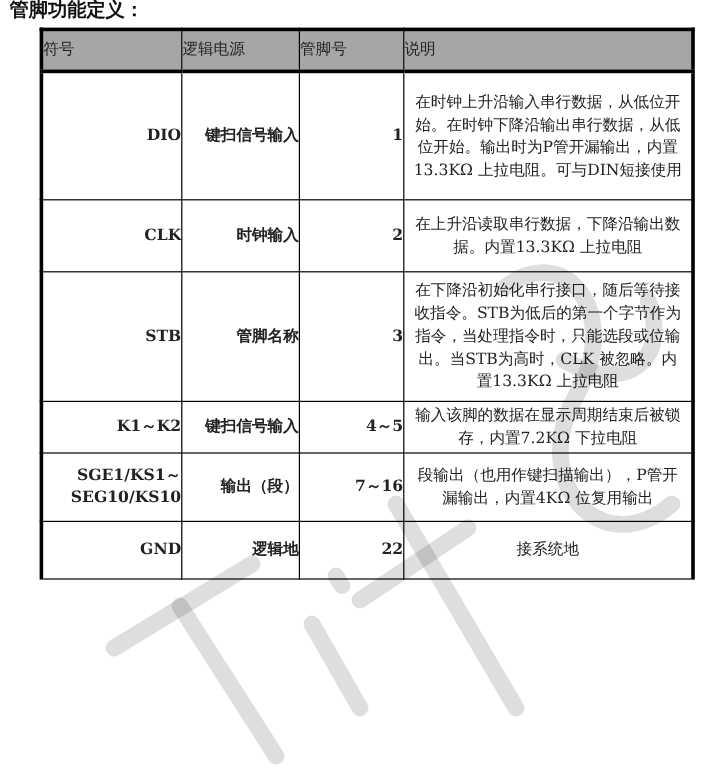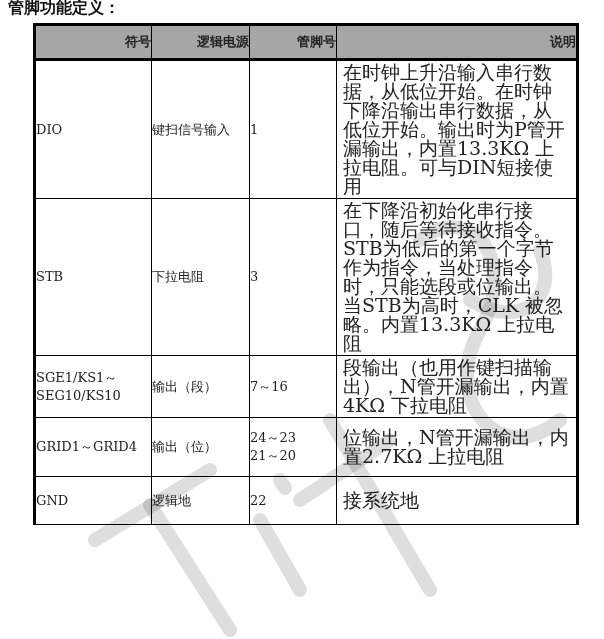--- a/index.html
+++ b/index.html
@@ -3,24 +3,24 @@
 <meta charset="utf-8">
 <style>
   html, body { margin:0; padding:0; background:#ffffff; }
   body { width:604px; height:639px; position:relative; overflow:hidden;
          font-family: "DejaVu Serif", "Liberation Serif", serif; color:#222; }
   .title { position:absolute; left:8px; top:-2px; font-family:"DejaVu Sans","Liberation Sans",sans-serif;
            font-weight:bold; font-size:16px; color:#111; letter-spacing:0px; }
   table { position:absolute; left:33px; top:23px; border-collapse:collapse;
           border:3px solid #000; border-bottom:none; table-layout:fixed; }
   th, td { border:1px solid #000; font-size:13px; line-height:18px; padding:0; }
-  th { background:#a6a6a6; font-weight:bold; height:32px; text-align:right; color:#222;
+  th { background:#a6a6a6; font-weight:normal; height:32px; text-align:left; color:#222;
        border-bottom:3px solid #000; }
-  td.c { text-align:left; vertical-align:middle; }
-  td.d { text-align:left; vertical-align:middle; padding:2px 6px 2px 6px; font-size:19px; line-height:19px; }
+  td.c { text-align:right; vertical-align:middle;font-weight:bold; }
+  td.d { text-align:center; vertical-align:middle; padding:2px 6px 2px 6px; font-size:13px; line-height:19px; }
   .watermark { position:absolute; left:0; top:0; width:604px; height:639px; pointer-events:none; }
 </style>
 </head>
 <body>
 
 <div class="title">管脚功能定义：</div>
 
 <table>
   <colgroup>
     <col style="width:117px">
@@ -36,39 +36,44 @@
       <th>说明</th>
     </tr>
   </thead>
   <tbody>
     <tr style="height:107px">
       <td class="c">DIO</td>
       <td class="c">键扫信号输入</td>
       <td class="c">1</td>
       <td class="d">在时钟上升沿输入串行数据，从低位开始。在时钟下降沿输出串行数据，从低位开始。输出时为P管开漏输出，内置13.3KΩ 上拉电阻。可与DIN短接使用</td>
     </tr>
+    <tr style="height:60px">
+      <td class="c">CLK</td>
+      <td class="c">时钟输入</td>
+      <td class="c">2</td>
+      <td class="d">在上升沿读取串行数据，下降沿输出数据。内置13.3KΩ 上拉电阻</td>
+    </tr>
     <tr style="height:108px">
       <td class="c">STB</td>
-      <td class="c">下拉电阻</td>
+      <td class="c">管脚名称</td>
       <td class="c">3</td>
       <td class="d">在下降沿初始化串行接口，随后等待接收指令。STB为低后的第一个字节作为指令，当处理指令时，只能选段或位输出。当STB为高时，CLK 被忽略。内置13.3KΩ 上拉电阻</td>
+    </tr>
+    <tr style="height:43px">
+      <td class="c">K1～K2</td>
+      <td class="c">键扫信号输入</td>
+      <td class="c">4～5</td>
+      <td class="d">输入该脚的数据在显示周期结束后被锁存，内置7.2KΩ 下拉电阻</td>
     </tr>
     <tr style="height:57px">
       <td class="c" style="white-space:pre-line">SGE1/KS1～
 SEG10/KS10</td>
       <td class="c">输出（段）</td>
       <td class="c">7～16</td>
-      <td class="d">段输出（也用作键扫描输出），N管开漏输出，内置4KΩ 下拉电阻</td>
-    </tr>
-    <tr style="height:59px">
-      <td class="c">GRID1～GRID4</td>
-      <td class="c">输出（位）</td>
-      <td class="c" style="white-space:pre-line">24～23
-21～20</td>
-      <td class="d">位输出，N管开漏输出，内置2.7KΩ 上拉电阻</td>
+      <td class="d">段输出（也用作键扫描输出），P管开漏输出，内置4KΩ 位复用输出</td>
     </tr>
     <tr style="height:48px">
       <td class="c">GND</td>
       <td class="c">逻辑地</td>
       <td class="c">22</td>
       <td class="d">接系统地</td>
     </tr>
   </tbody>
 </table>
 

